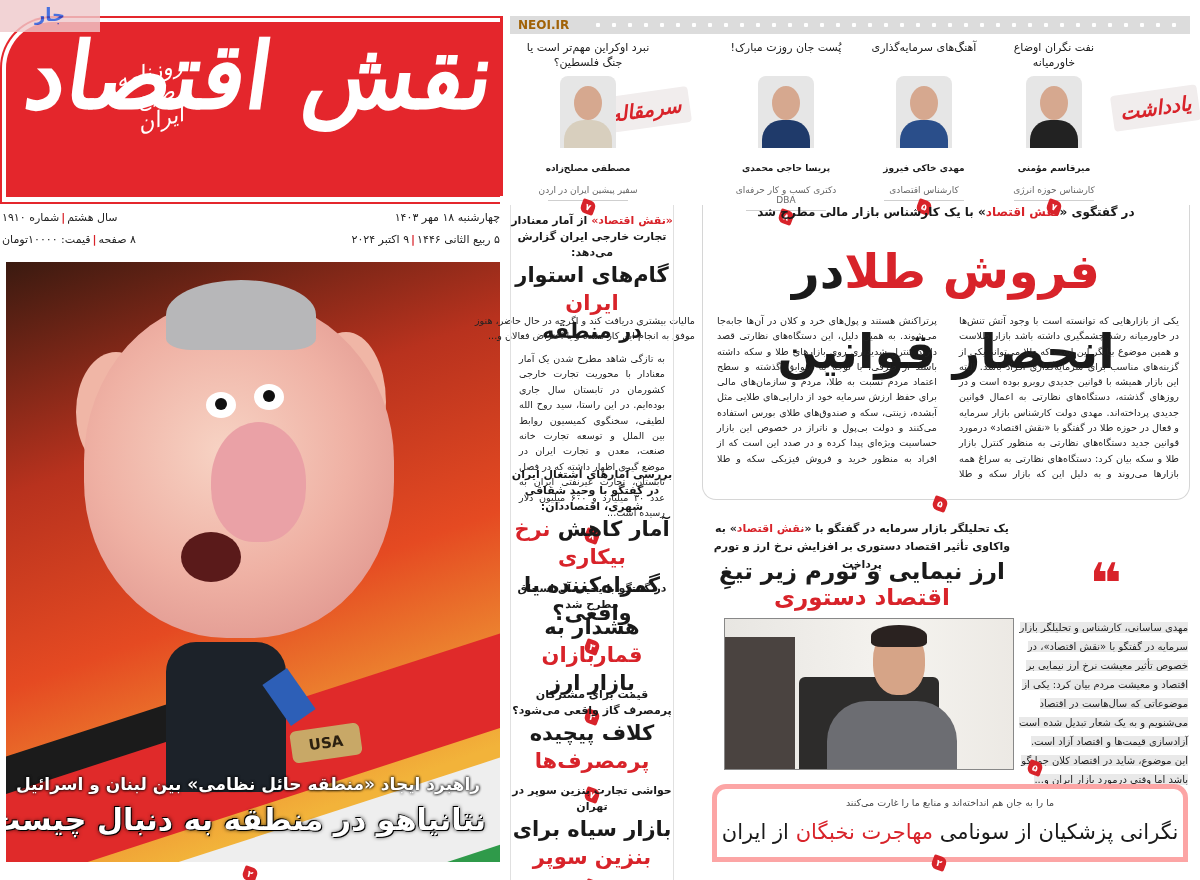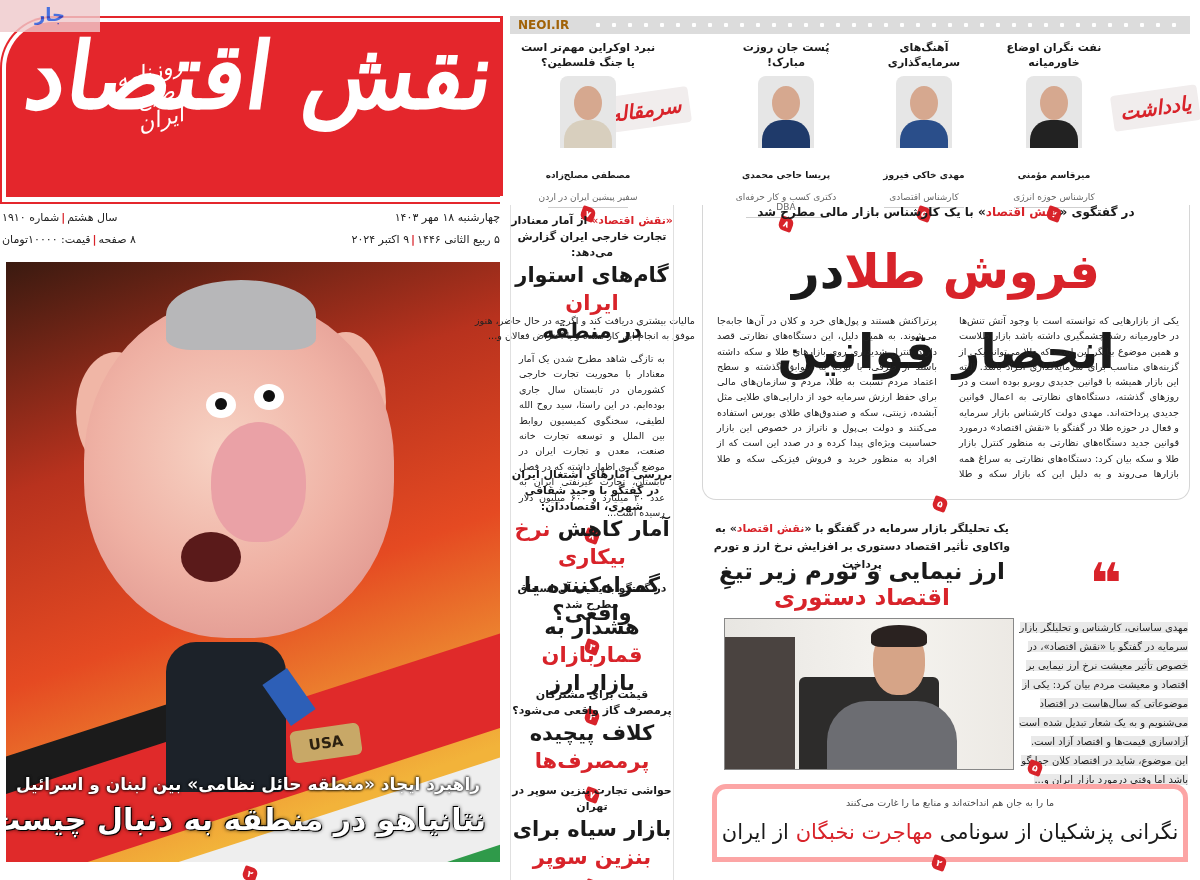--- a/index.html
+++ b/index.html
@@ -46,25 +46,25 @@
   .pgmark { display: inline-block; width: 14px; height: 14px; background: #d8232a; color: #fff; font-size: 9px; line-height: 14px; text-align: center; transform: rotate(20deg); border-radius: 2px 6px 2px 6px; font-weight: bold; }
   .pgwrap { position: absolute; text-align: center; }
 
   
   #topstrip { left: 510px; top: 16px; width: 680px; height: 18px; background: #dcdcdc; }
   #topstrip .brand { position: absolute; left: 8px; top: 0; font-size: 12px; color: #a16207; line-height: 18px; font-weight: bold; }
   #topstrip .dots { position: absolute; left: 80px; right: 6px; top: 5px; height: 8px; background-image: radial-gradient(circle, #ffffff 2px, transparent 2.5px); background-size: 16px 8px; }
   #sidebar-redline { left: 500px; top: 16px; width: 3px; height: 180px; background: #e4262c; }
 
   .colm { position: absolute; top: 40px; width: 120px; text-align: center; direction: rtl; }
-  .colm .title { font-weight: bold; font-size: 11px; line-height: 15px; height: 32px; }
+  .colm .title { font-weight: normal; font-size: 11px; line-height: 15px; height: 32px; }
   .colm .photo { margin: 4px auto 0; width: 56px; height: 72px; border-radius: 8px 8px 0 0; overflow: hidden; position: relative; background: #e6e6e6; }
   .colm .photo .face { position: absolute; left: 14px; top: 10px; width: 28px; height: 34px; background: #d6a88f; border-radius: 50%; }
   .colm .photo .shoulders { position: absolute; left: 4px; top: 44px; width: 48px; height: 34px; background: #222; border-radius: 20px 20px 0 0; }
-  .colm .name { font-size: 9px; font-weight: bold; margin-top: 22px; }
+  .colm .name { font-size: 9px; font-weight: bold; margin-top: 15px; }
   .colm .role { font-size: 9px; color: #666; margin-top: 12px; }
   .colm .sep { margin: 5px auto 0; width: 80px; height: 1px; background: #cfcfcf; }
   .colm .mk { margin-top: -6px; }
 
   .stamp { position: absolute; font-family: "DejaVu Serif", serif; font-style: italic; font-weight: bold; color: #d8232a; font-size: 20px; direction: rtl; background: #f1eded; padding: 6px 8px; border-radius: 4px; transform: rotate(-8deg); }
 
   
   #gold { left: 702px; top: 205px; width: 488px; height: 295px; border: 1px solid #d6d6d6; border-top: none; border-radius: 0 0 14px 14px; }
   #gold .kicker { position: absolute; top: 0; left: 0; right: 0; text-align: center; direction: rtl; font-size: 12px; font-weight: bold; }
   #gold .headline { position: absolute; top: 26px; left: 0; right: 0; text-align: center; direction: rtl; font-size: 48px; font-weight: bold; letter-spacing: -2px; line-height: 80px; }

